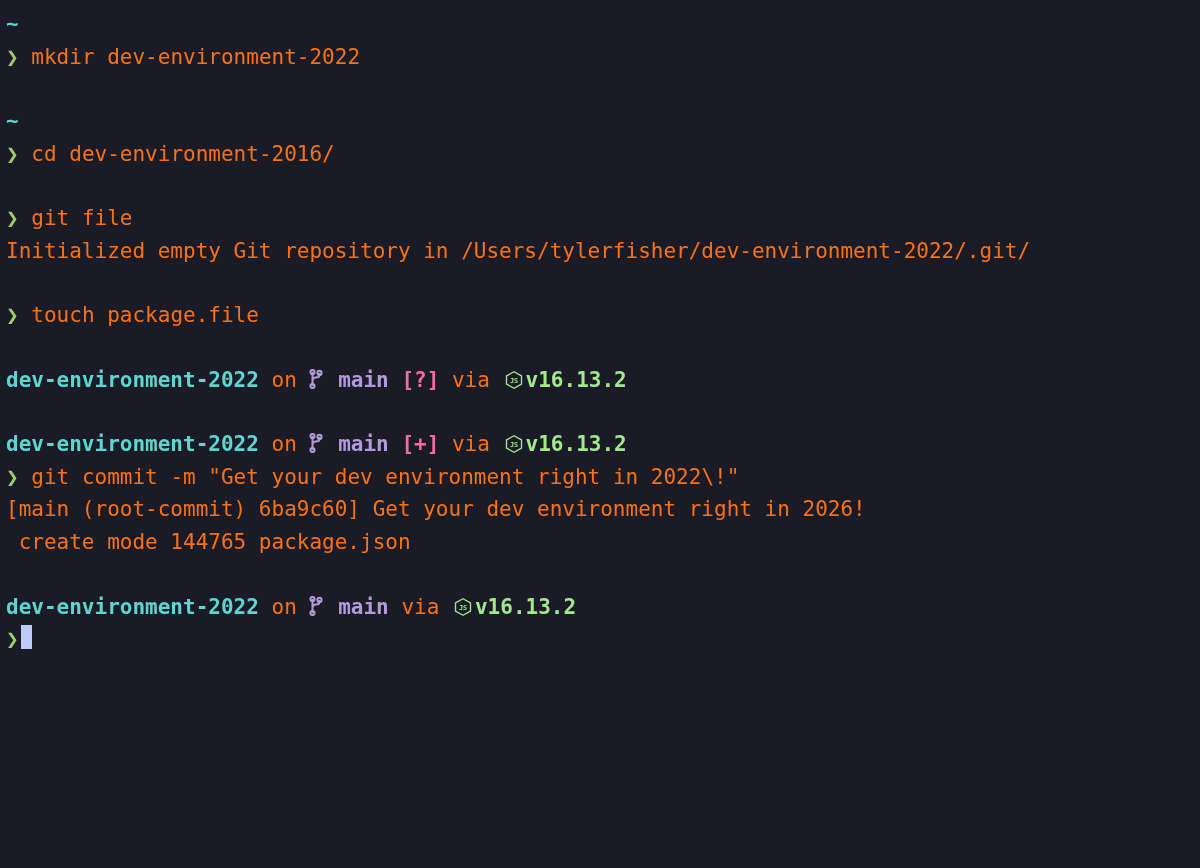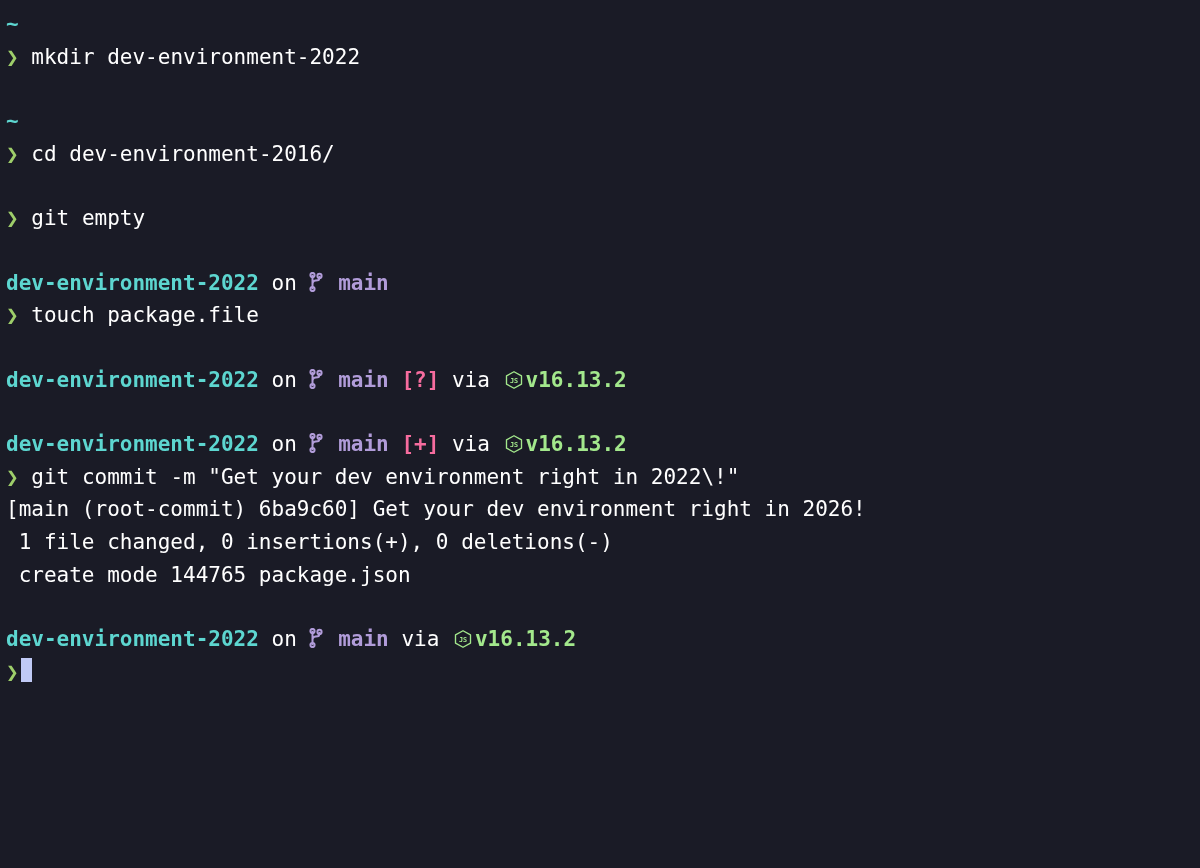--- a/index.html
+++ b/index.html
@@ -21,21 +21,21 @@
     }
     .line {
       white-space: pre;
     }
     .cyan { color: #5dd6d0; }
     .lavender { color: #b19cd9; }
     .magenta { color: #f66c9e; }
     .green { color: #a3e88c; text-align: center; }
     .bold { font-weight: 700; }
     .prompt-arrow { color: #9ece6a; font-weight: 700; }
-    .output { color: #ffffff; }
+    .output { color: #f97316; }
     .branch-icon {
       display: inline-block;
       vertical-align: -2px;
       margin-right: 2px;
     }
     .node-icon {
       display: inline-block;
       vertical-align: -3px;
       margin: 0 3px 0 2px;
     }
@@ -63,30 +63,25 @@
     <div class="line"><span class="cyan bold">~</span></div>
     <div class="line"><span class="prompt-arrow">❯</span> <span class="output">mkdir dev-environment-2022</span></div>
   </div>
 
   <div class="block">
     <div class="line"><span class="cyan bold">~</span></div>
     <div class="line"><span class="prompt-arrow">❯</span> <span class="output">cd dev-environment-2016/</span></div>
   </div>
 
   <div class="block">
-    <div class="line"><span class="prompt-arrow">❯</span> <span class="output">git empty</span></div>
+    <div class="line"><span class="prompt-arrow">❯</span> <span class="output">git file</span></div>
+    <div class="line output">Initialized empty Git repository in /Users/tylerfisher/dev-environment-2022/.git/</div>
   </div>
 
   <div class="block">
-    <div class="line"><span class="cyan bold">dev-environment-2022</span> <span class="output">on</span> <span class="lavender bold"><svg class="branch-icon" width="14" height="20" viewBox="0 0 16 22">
-            <path fill="none" stroke="#b19cd9" stroke-width="2.3" stroke-linecap="round" d="M4 4 L4 18 M4 13 Q4 9 10 9 Q12 9 12 5"></path>
-            <circle cx="4" cy="3" r="2.4" fill="none" stroke="#b19cd9" stroke-width="2.3"></circle>
-            <circle cx="4" cy="19" r="2.4" fill="none" stroke="#b19cd9" stroke-width="2.3"></circle>
-            <circle cx="12" cy="4" r="2.4" fill="none" stroke="#b19cd9" stroke-width="2.3"></circle>
-          </svg></span> <span class="lavender bold">main</span></div>
     <div class="line"><span class="prompt-arrow">❯</span> <span class="output">touch package.file</span></div>
   </div>
 
   <div class="block">
     <div class="line"><span class="cyan bold">dev-environment-2022</span> <span class="output">on</span> <span class="lavender bold"><svg class="branch-icon" width="14" height="20" viewBox="0 0 16 22">
             <path fill="none" stroke="#b19cd9" stroke-width="2.3" stroke-linecap="round" d="M4 4 L4 18 M4 13 Q4 9 10 9 Q12 9 12 5"></path>
             <circle cx="4" cy="3" r="2.4" fill="none" stroke="#b19cd9" stroke-width="2.3"></circle>
             <circle cx="4" cy="19" r="2.4" fill="none" stroke="#b19cd9" stroke-width="2.3"></circle>
             <circle cx="12" cy="4" r="2.4" fill="none" stroke="#b19cd9" stroke-width="2.3"></circle>
           </svg></span> <span class="lavender bold">main</span> <span class="magenta bold">[?]</span> <span class="output">via</span> <span><svg class="node-icon" width="18" height="20" viewBox="0 0 24 26">
@@ -100,21 +95,20 @@
             <path fill="none" stroke="#b19cd9" stroke-width="2.3" stroke-linecap="round" d="M4 4 L4 18 M4 13 Q4 9 10 9 Q12 9 12 5"></path>
             <circle cx="4" cy="3" r="2.4" fill="none" stroke="#b19cd9" stroke-width="2.3"></circle>
             <circle cx="4" cy="19" r="2.4" fill="none" stroke="#b19cd9" stroke-width="2.3"></circle>
             <circle cx="12" cy="4" r="2.4" fill="none" stroke="#b19cd9" stroke-width="2.3"></circle>
           </svg></span> <span class="lavender bold">main</span> <span class="magenta bold">[+]</span> <span class="output">via</span> <span><svg class="node-icon" width="18" height="20" viewBox="0 0 24 26">
             <path fill="none" stroke="#a3e88c" stroke-width="1.8" stroke-linejoin="round" d="M12 2 L22 7.5 L22 18.5 L12 24 L2 18.5 L2 7.5 Z"></path>
             <text x="12" y="17" text-anchor="middle" font-size="9" font-weight="700" fill="#a3e88c" font-family="monospace">JS</text>
           </svg></span><span class="green bold">v16.13.2</span></div>
     <div class="line"><span class="prompt-arrow">❯</span> <span class="output">git commit -m "Get your dev environment right in 2022\!"</span></div>
     <div class="line output">[main (root-commit) 6ba9c60] Get your dev environment right in 2026!</div>
-    <div class="line output"> 1 file changed, 0 insertions(+), 0 deletions(-)</div>
     <div class="line output"> create mode 144765 package.json</div>
   </div>
 
   <div class="block last">
     <div class="line"><span class="cyan bold">dev-environment-2022</span> <span class="output">on</span> <span class="lavender bold"><svg class="branch-icon" width="14" height="20" viewBox="0 0 16 22">
             <path fill="none" stroke="#b19cd9" stroke-width="2.3" stroke-linecap="round" d="M4 4 L4 18 M4 13 Q4 9 10 9 Q12 9 12 5"></path>
             <circle cx="4" cy="3" r="2.4" fill="none" stroke="#b19cd9" stroke-width="2.3"></circle>
             <circle cx="4" cy="19" r="2.4" fill="none" stroke="#b19cd9" stroke-width="2.3"></circle>
             <circle cx="12" cy="4" r="2.4" fill="none" stroke="#b19cd9" stroke-width="2.3"></circle>
           </svg></span> <span class="lavender bold">main</span> <span class="output">via</span> <span><svg class="node-icon" width="18" height="20" viewBox="0 0 24 26">

